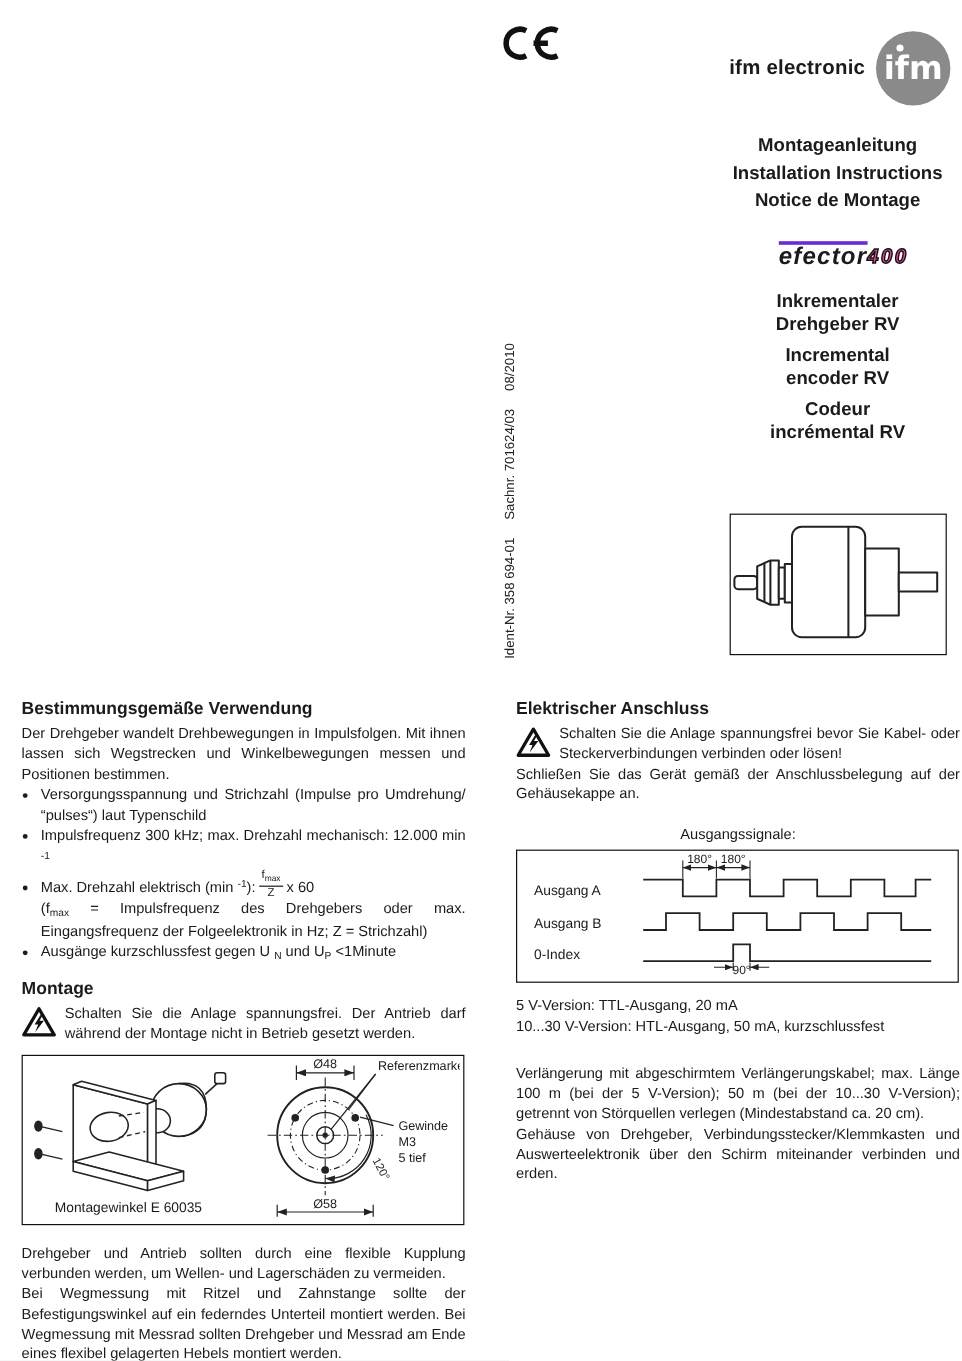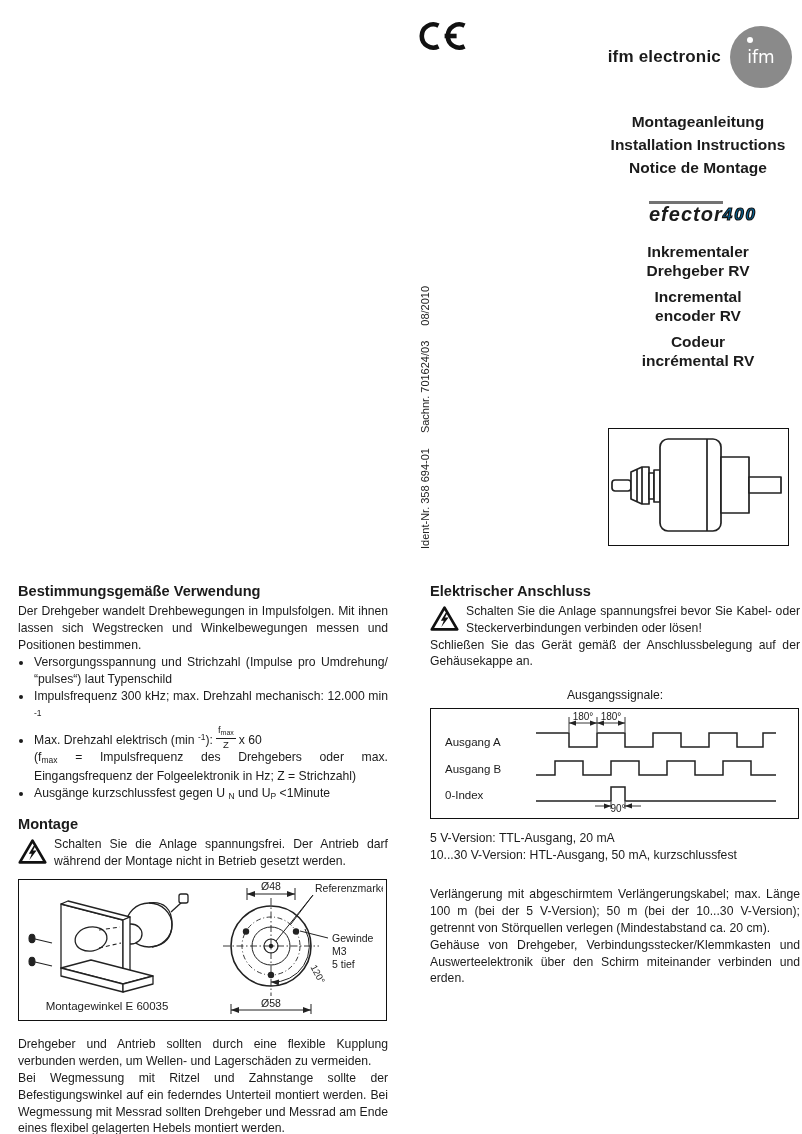--- a/index.html
+++ b/index.html
@@ -4,29 +4,29 @@
 <style>
   html,body{margin:0;padding:0;background:#e8e8e8;}
   .page{position:relative;width:802px;height:1134px;background:#ffffff;margin:0 auto;
         font-family:"Liberation Sans",sans-serif;color:#1b1b1b;overflow:hidden;}
   
   .ce{position:absolute;left:417px;top:20px;}
   .brand{position:absolute;right:10px;top:26px;display:flex;align-items:center;gap:9px;justify-content:flex-end;}
   .brand-name{font-weight:bold;font-size:17px;letter-spacing:.2px;}
   .ifm-circle{position:relative;width:62px;height:62px;border-radius:50%;
               display:flex;align-items:center;justify-content:center;}
-  .ifm-circle span{color:#fff;font-weight:normal;font-size:17px;letter-spacing:0px;
+  .ifm-circle span{color:#fff;font-weight:bold;font-size:27px;letter-spacing:0px;
                    font-family:"DejaVu Sans",sans-serif;}
   .ifm-dot{position:absolute;left:17px;top:11px;width:6px;height:6px;border-radius:50%;background:#fff;}
   .titles{position:absolute;left:568px;top:110px;width:260px;text-align:center;
           font-weight:bold;font-size:15.5px;line-height:23px;white-space:nowrap;}
   .efector{position:absolute;left:649px;top:201px;white-space:nowrap;}
   .efector .main{font-weight:bold;font-style:italic;font-size:20px;letter-spacing:1px;
-                 border-top:3px solid #737373;padding-top:0px;display:inline-block;line-height:20px;}
-  .efector .suffix{font-weight:bold;font-style:italic;font-size:17px;color:#0369a1;
+                 border-top:3px solid #6d28d9;padding-top:0px;display:inline-block;line-height:20px;}
+  .efector .suffix{font-weight:bold;font-style:italic;font-size:17px;color:#ec4899;
                    -webkit-text-stroke:1.2px #111;letter-spacing:2px;vertical-align:1px;}
   .products{position:absolute;left:568px;top:242px;width:260px;text-align:center;
             font-weight:bold;font-size:15.5px;line-height:19px;}
   .products .grp{margin-bottom:7px;}
   .ident{position:absolute;left:419px;top:549px;width:252px;font-size:11px;color:#222;
          transform:rotate(-90deg);transform-origin:0 0;white-space:nowrap;}
   .ident span{margin-right:15px;}
   .device-fig{position:absolute;left:608px;top:428px;width:179px;height:116px;border:1.6px solid #111;}
   
   .col{position:absolute;top:583px;width:370px;font-size:12.2px;line-height:16.8px;text-align:justify;}

